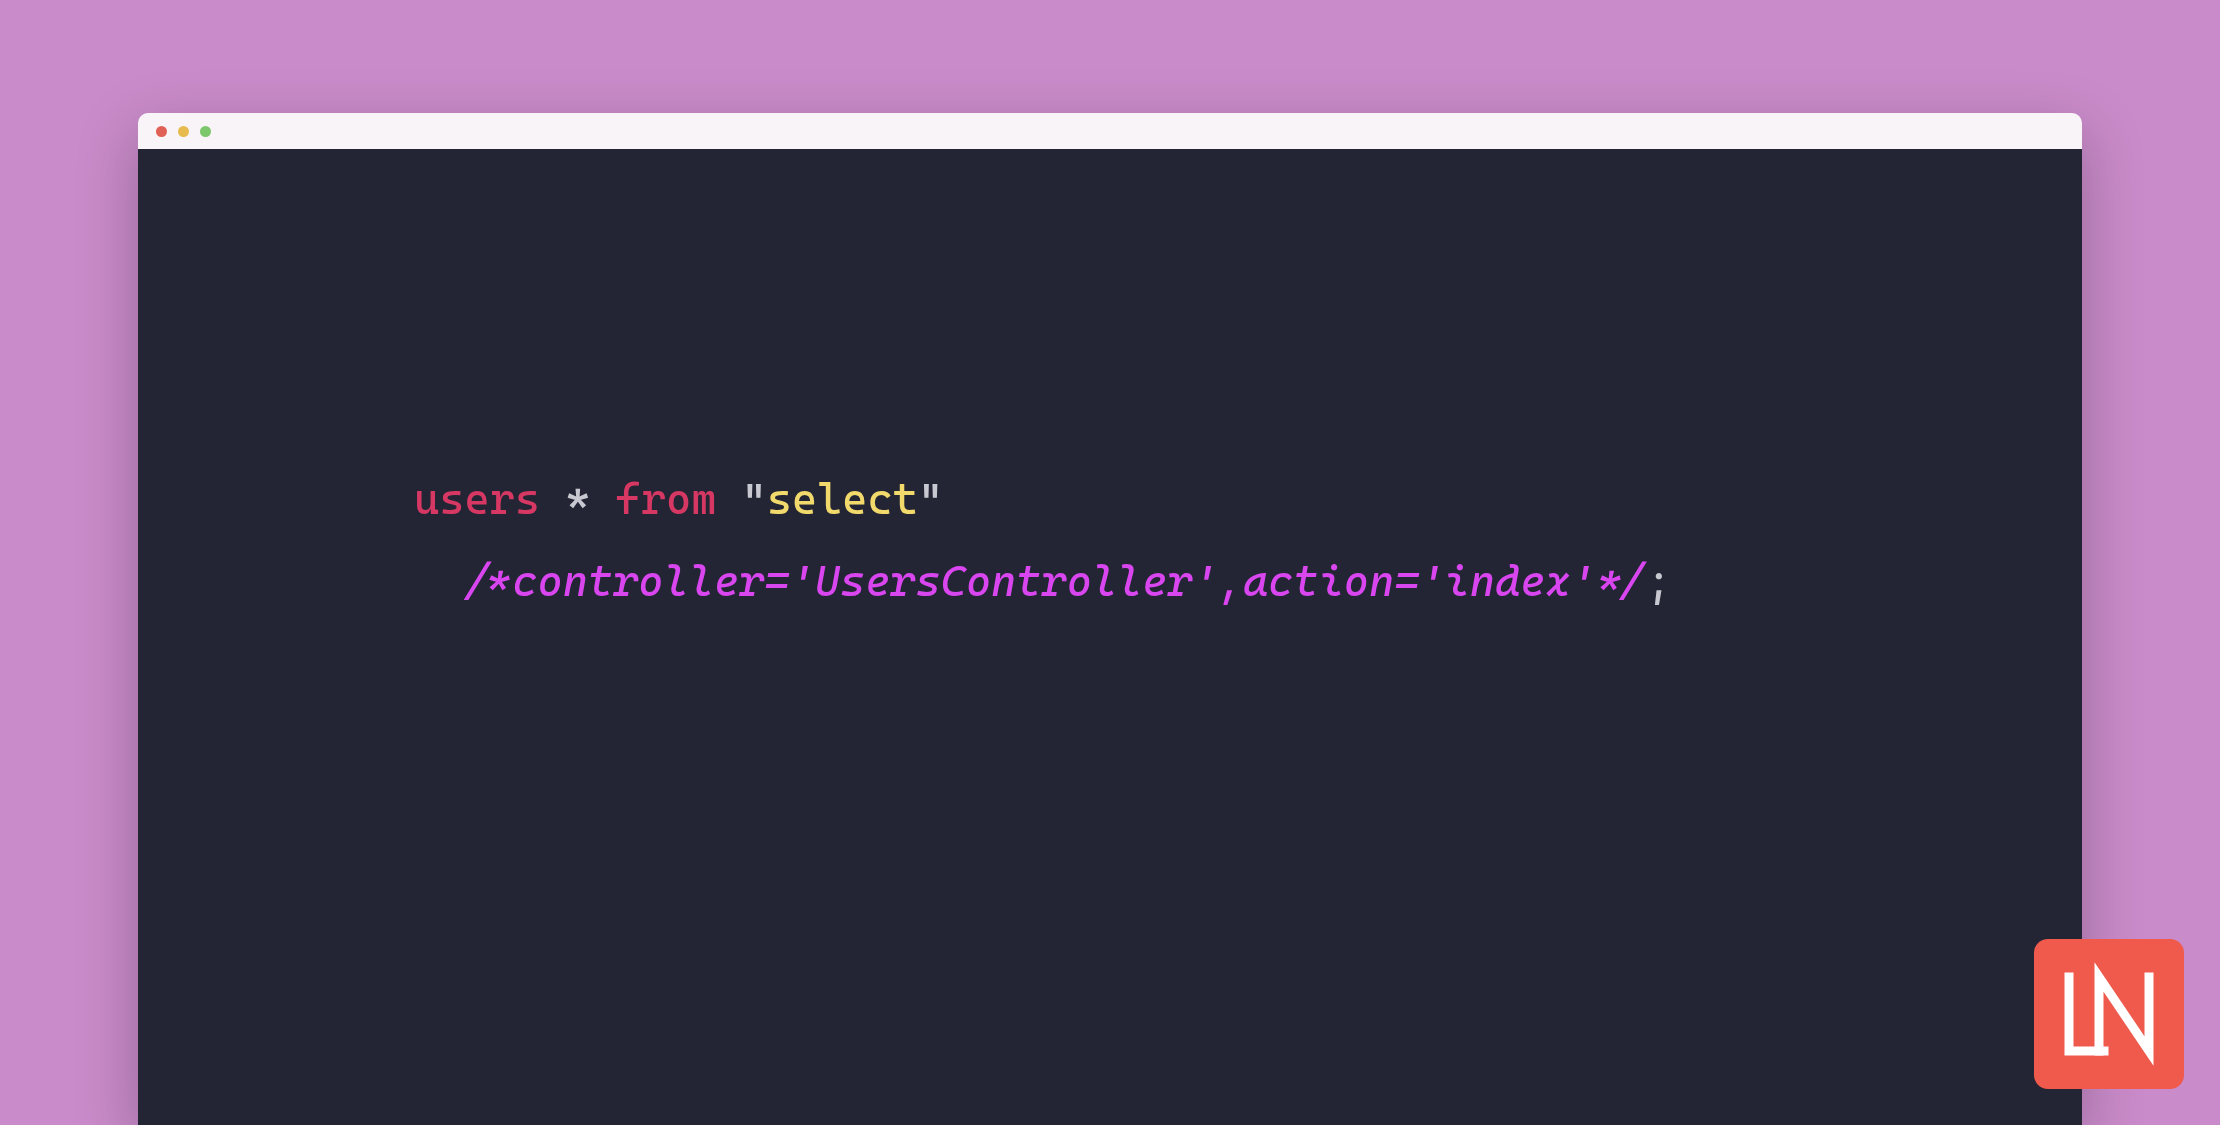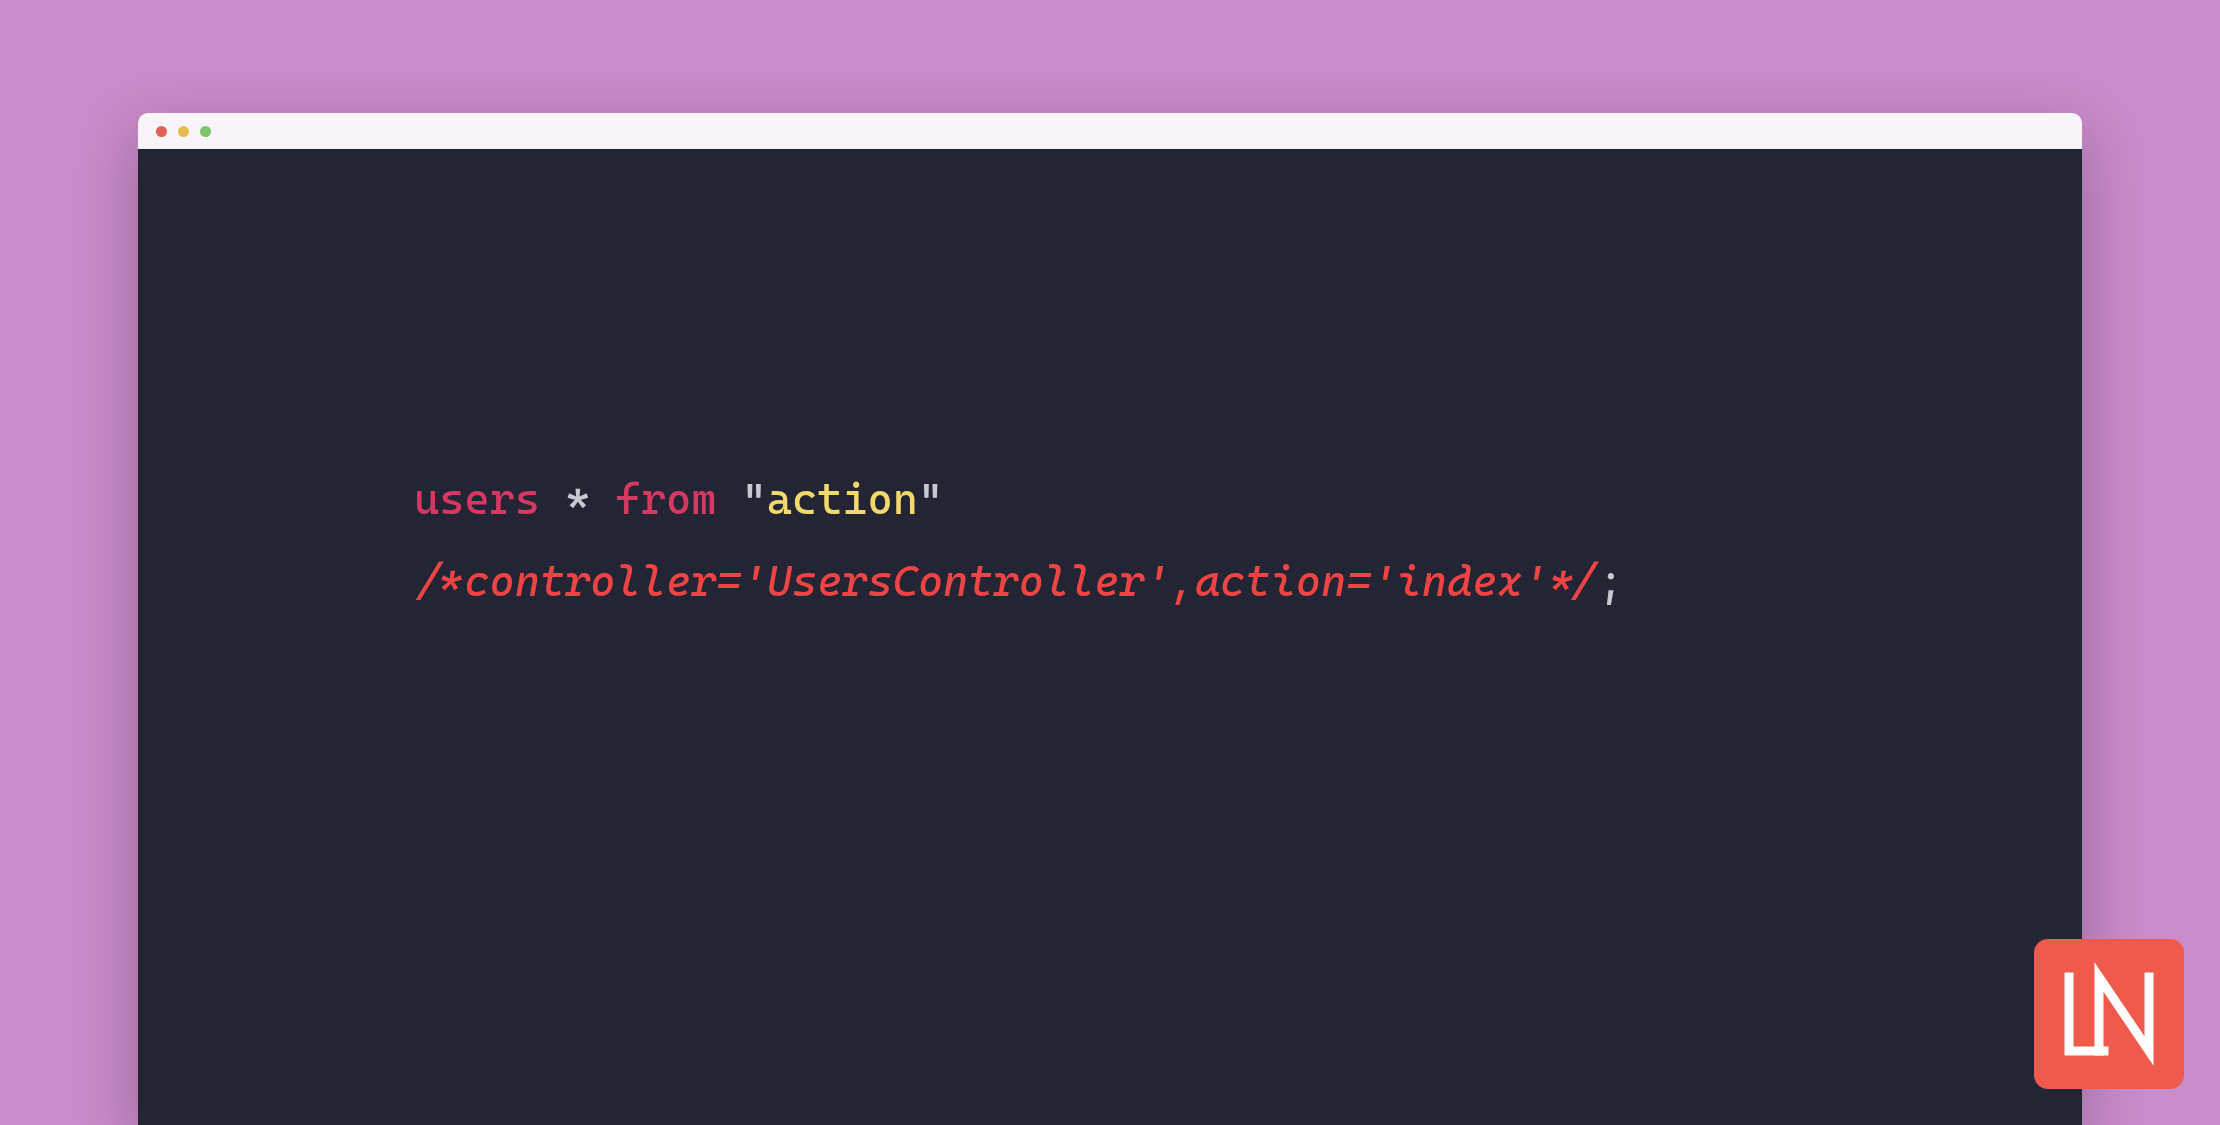--- a/index.html
+++ b/index.html
@@ -46,21 +46,21 @@
     padding: 310px 0 0 276px;
     font-size: 43px;
     line-height: 1.9;
     color: #d0d0d8;
     white-space: pre;
   }
   .tok-keyword { color: #d63863; }
   .tok-op      { color: #c8c8d0; }
   .tok-string  { color: #f1d96b; }
   .tok-quote   { color: #c8c8d0; }
-  .tok-comment { color: #ef4444; font-style: italic; }
+  .tok-comment { color: #d946ef; font-style: italic; margin-left: 48px; }
   .tok-punc    { color: #c8c8d0; }
 
   .logo {
     position: absolute;
     right: 36px;
     bottom: 36px;
     width: 150px;
     height: 150px;
     background: #ef5a4c;
     border-radius: 14px;
@@ -72,21 +72,21 @@
 </style>
 </head>
 <body>
 
 <div class="window">
   <div class="titlebar">
     <span class="traffic-light tl-close"></span>
     <span class="traffic-light tl-min"></span>
     <span class="traffic-light tl-max"></span>
   </div>
-  <div class="editor"><span class="tok-keyword">users</span><span class="tok-op"> * </span><span class="tok-keyword">from</span><span> </span><span class="tok-quote">"</span><span class="tok-string">action</span><span class="tok-quote">"</span>
+  <div class="editor"><span class="tok-keyword">users</span><span class="tok-op"> * </span><span class="tok-keyword">from</span><span> </span><span class="tok-quote">"</span><span class="tok-string">select</span><span class="tok-quote">"</span>
 <span class="tok-comment">/*controller='UsersController',action='index'*/</span><span class="tok-punc">;</span></div>
 </div>
 
 <div class="logo">
   <svg width="110" height="110" viewBox="0 0 110 110">
 
     <path d="M15 18 L15 92 L50 92" fill="none" stroke="#ffffff" stroke-width="9" stroke-linecap="square" stroke-linejoin="miter"></path>
 
     <path d="M45 92 L45 18 L95 92 L95 18" fill="none" stroke="#ffffff" stroke-width="9" stroke-linecap="square" stroke-linejoin="miter"></path>
   </svg>

